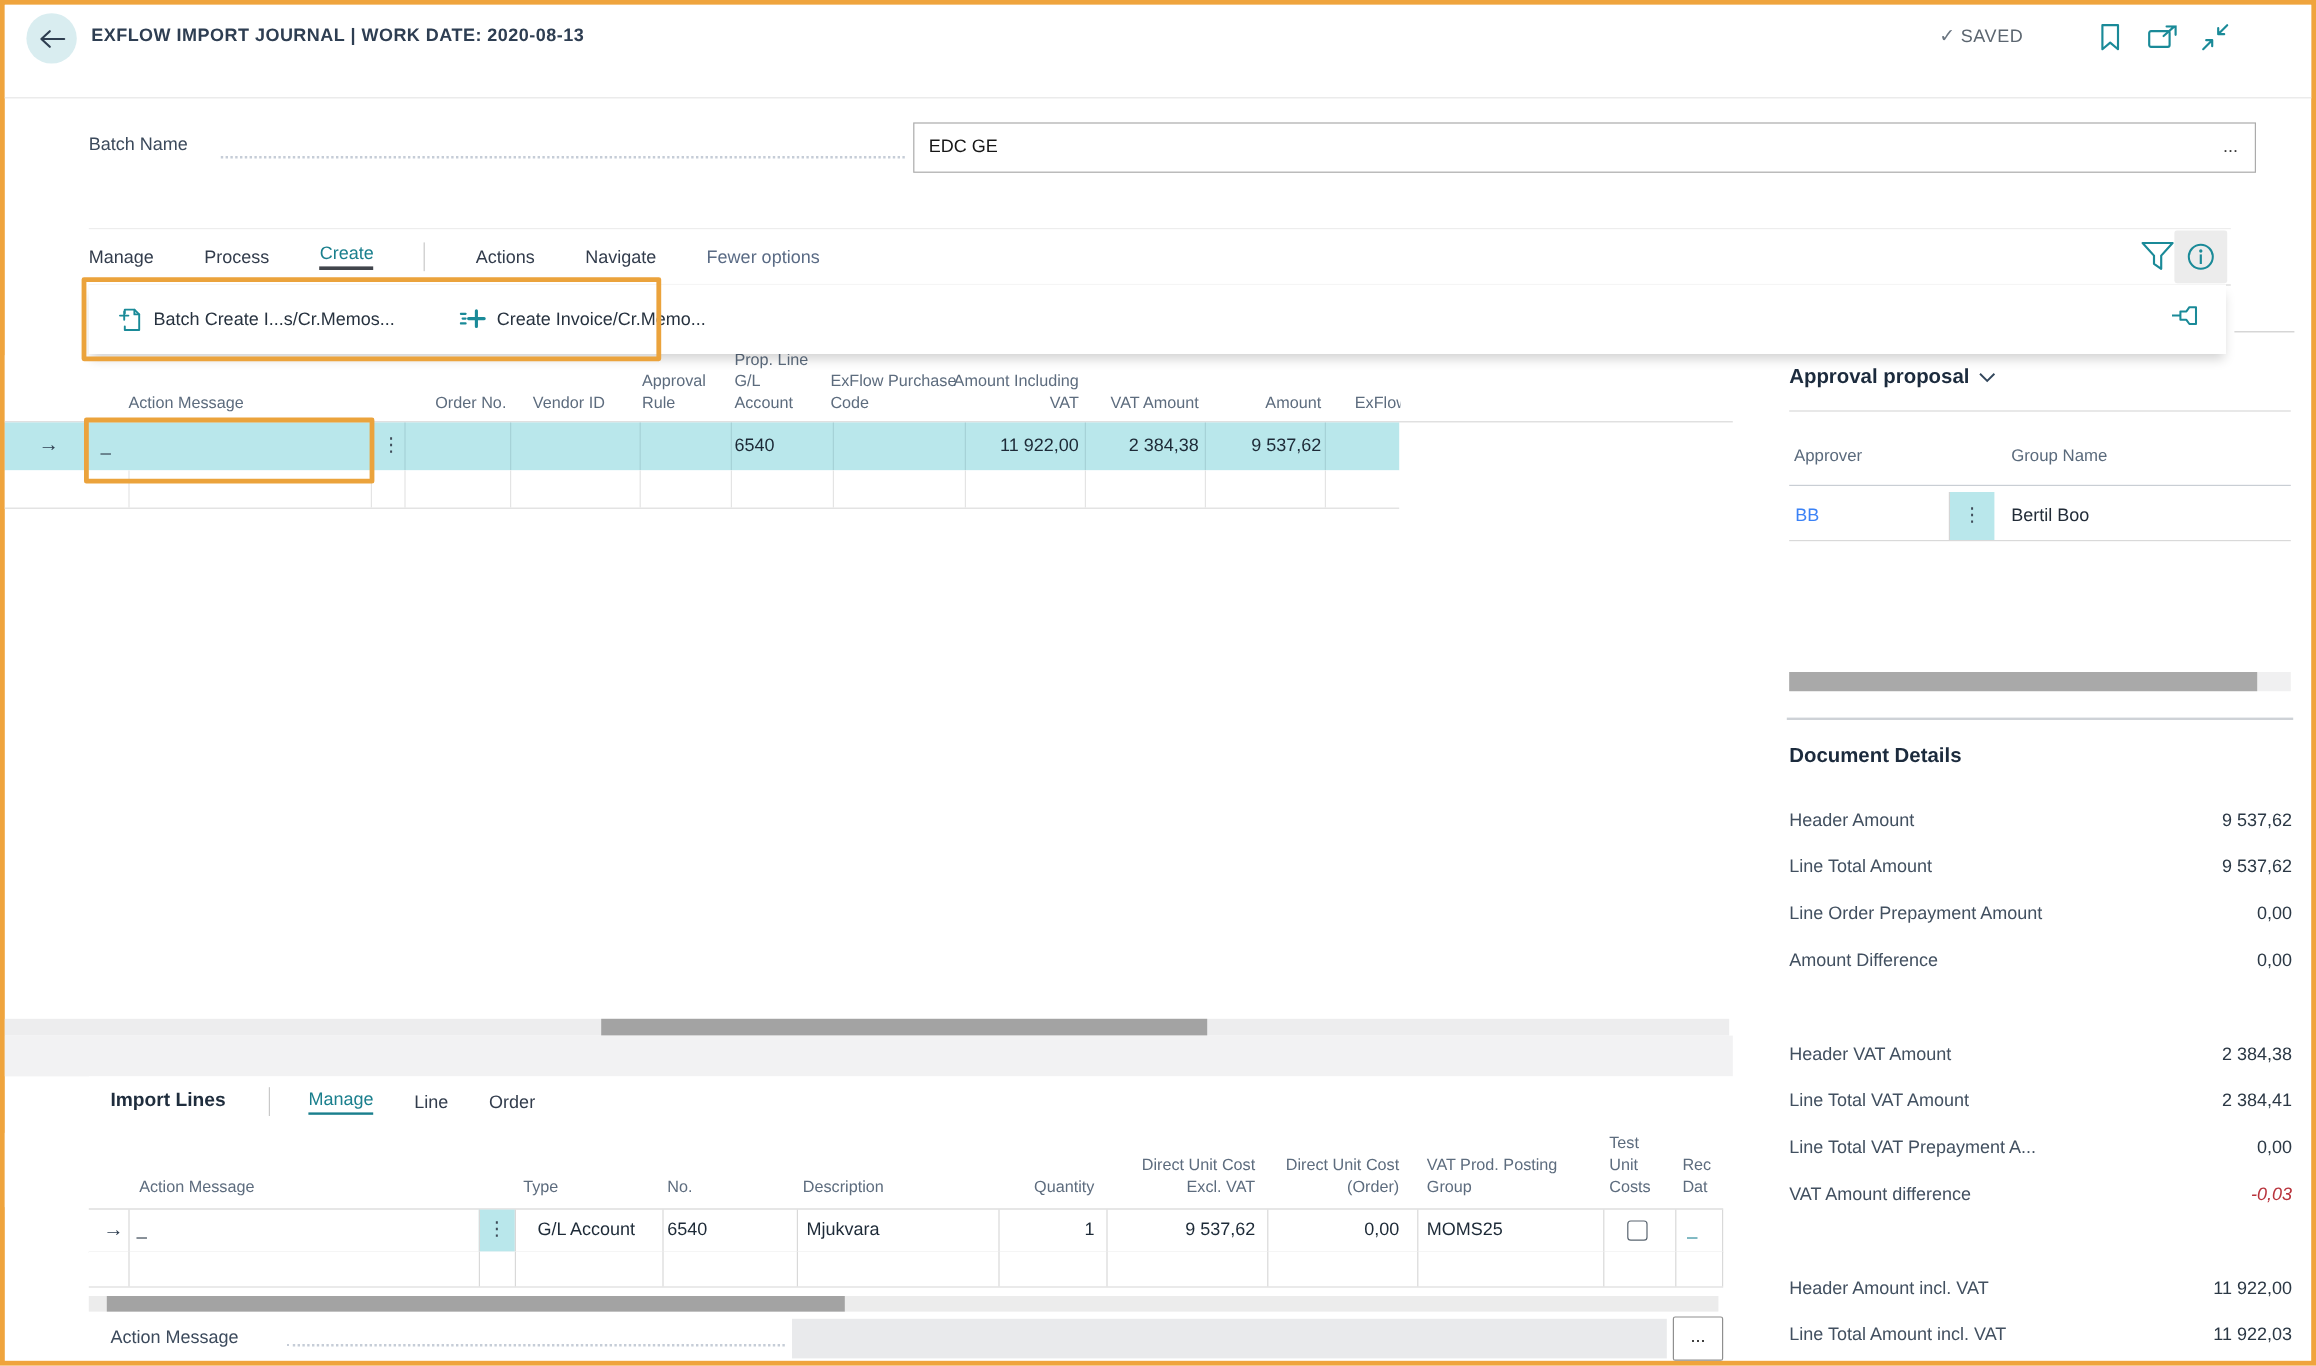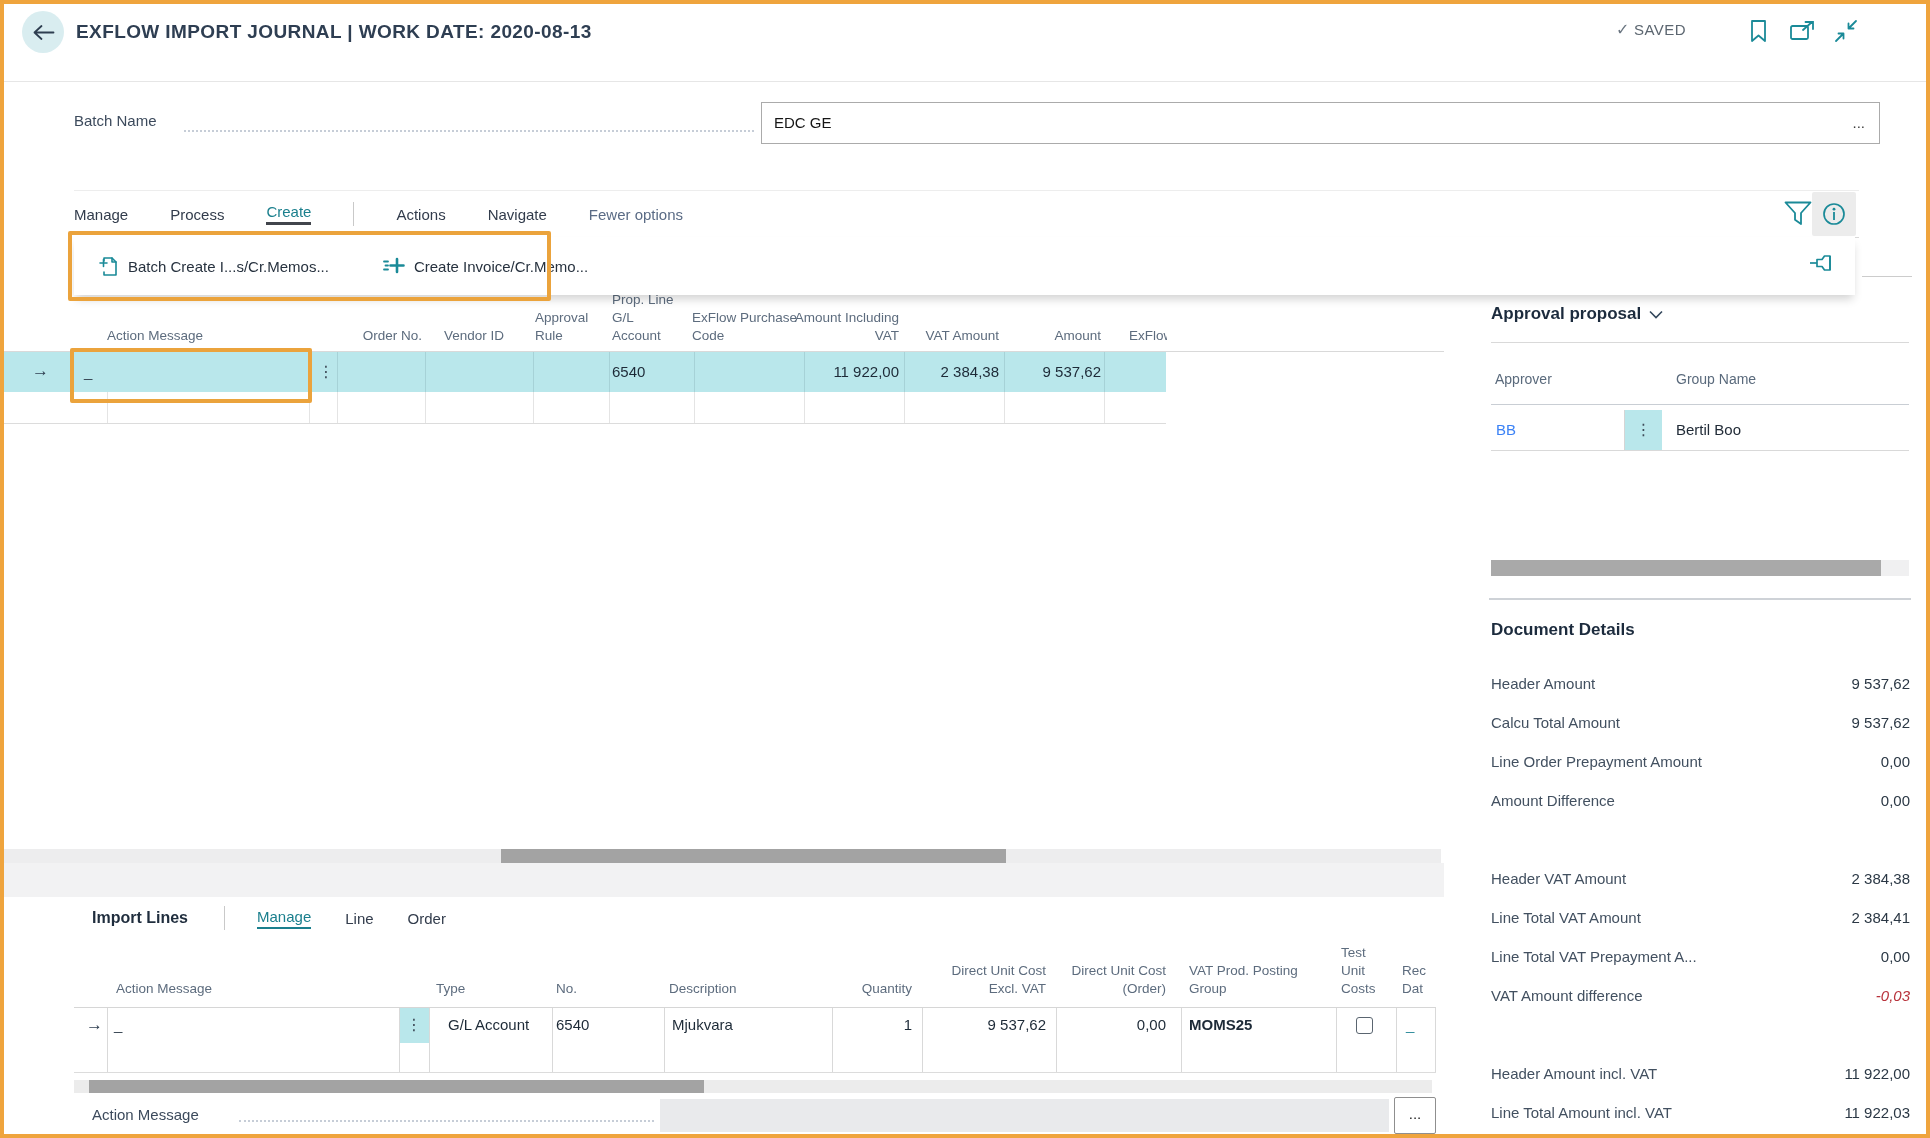--- a/index.html
+++ b/index.html
@@ -7,21 +7,21 @@
     width:1930px;height:1138px;box-sizing:border-box;
     border:4px solid #efa43d;background:#ffffff;
     font-family:"Liberation Sans","DejaVu Sans",sans-serif;
     color:#2b3a4d;overflow:hidden;position:relative;
   }
   #page{position:absolute;inset:0;width:1922px;height:1130px;}
   .abs{position:absolute;}
   
   .topbar{position:absolute;left:0;top:0;width:1922px;height:77px;background:#fff;border-bottom:1px solid #e6e6e6;}
   .back-btn{position:absolute;left:18px;top:7px;width:42px;height:42px;border-radius:50%;background:#d9edf0;display:flex;align-items:center;justify-content:center;cursor:pointer;}
-  .page-title{position:absolute;left:72px;top:17px;font-size:19px;font-weight:700;letter-spacing:.4px;color:#2e3e52;}
+  .page-title{position:absolute;left:72px;top:17px;font-size:15px;font-weight:700;letter-spacing:.4px;color:#2e3e52;}
   .saved{position:absolute;left:1612px;top:16px;font-size:15px;color:#5c6670;letter-spacing:.5px;display:flex;align-items:center;gap:4px;}
   .check{color:#6a7580;font-size:16px;}
   .tb-icon{position:absolute;top:15px;cursor:pointer;}
   
   .lbl{font-size:15px;color:#3c4a5c;}
   .dotted{border-bottom:2px dotted #c6cdd7;}
   .batch-input{position:absolute;left:757px;top:98px;width:1119px;height:42px;box-sizing:border-box;border:1px solid #ababab;background:#fff;font-size:15px;color:#161616;line-height:40px;padding-left:12px;}
   .batch-assist{position:absolute;right:14px;top:0;line-height:40px;color:#3c3c3c;cursor:pointer;}
   
   .toolbar{position:absolute;left:70px;top:186px;width:1785px;height:46px;border-top:1px solid #ededed;border-bottom:1px solid #d8d8d8;background:#fff;display:flex;align-items:center;font-size:15px;color:#323c4c;}
@@ -258,21 +258,21 @@
   <div class="il-row">
     <span class="ilv" style="left:12px;font-size:17px;color:#2e3e50;">→</span>
     <span class="ilv" style="left:40px;color:#33414f;">_</span>
     <span class="menu-cell" style="left:325px;top:0;width:30px;height:100%;"><span class="dots-v" style="line-height:34px;">⋮</span></span>
     <span class="ilv" style="left:374px;">G/L Account</span>
     <span class="ilv" style="left:482px;">6540</span>
     <span class="ilv" style="left:598px;">Mjukvara</span>
     <span class="ilv r" style="left:760px;width:78px;">1</span>
     <span class="ilv r" style="left:855px;width:117px;">9 537,62</span>
     <span class="ilv r" style="left:992px;width:100px;">0,00</span>
-    <span class="ilv" style="left:1115px;font-weight:bold;">MOMS25</span>
+    <span class="ilv" style="left:1115px;">MOMS25</span>
     <span class="chk" style="left:1282px;"></span>
     <span class="ilv" style="left:1332px;color:#2a8a9a;">_</span>
     <span class="vline" style="left:33px;"></span>
       <span class="vline" style="left:325px;"></span>
     <span class="vline" style="left:355px;"></span>
       <span class="vline" style="left:478px;"></span>
     <span class="vline" style="left:590px;"></span>
       <span class="vline" style="left:758px;"></span>
     <span class="vline" style="left:848px;"></span>
       <span class="vline" style="left:982px;"></span>
@@ -335,21 +335,21 @@
   <div class="rp-divider"></div>
 
   <div class="dd-title">Document Details</div>
 
   <div class="dd-rows">
     <div class="ddrow">
         <span class="dl">Header Amount</span>
         <span class="dv">9 537,62</span>
       </div>
     <div class="ddrow">
-        <span class="dl">Calcu Total Amount</span>
+        <span class="dl">Line Total Amount</span>
         <span class="dv">9 537,62</span>
       </div>
     <div class="ddrow">
         <span class="dl">Line Order Prepayment Amount</span>
         <span class="dv">0,00</span>
       </div>
     <div class="ddrow">
         <span class="dl">Amount Difference</span>
         <span class="dv">0,00</span>
       </div>

